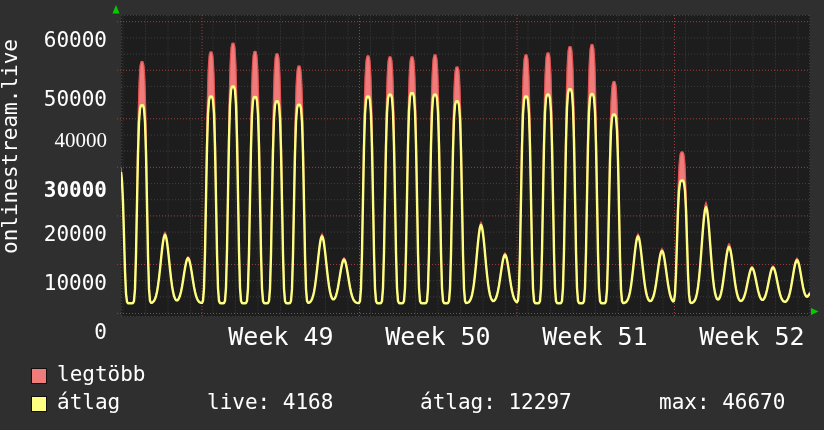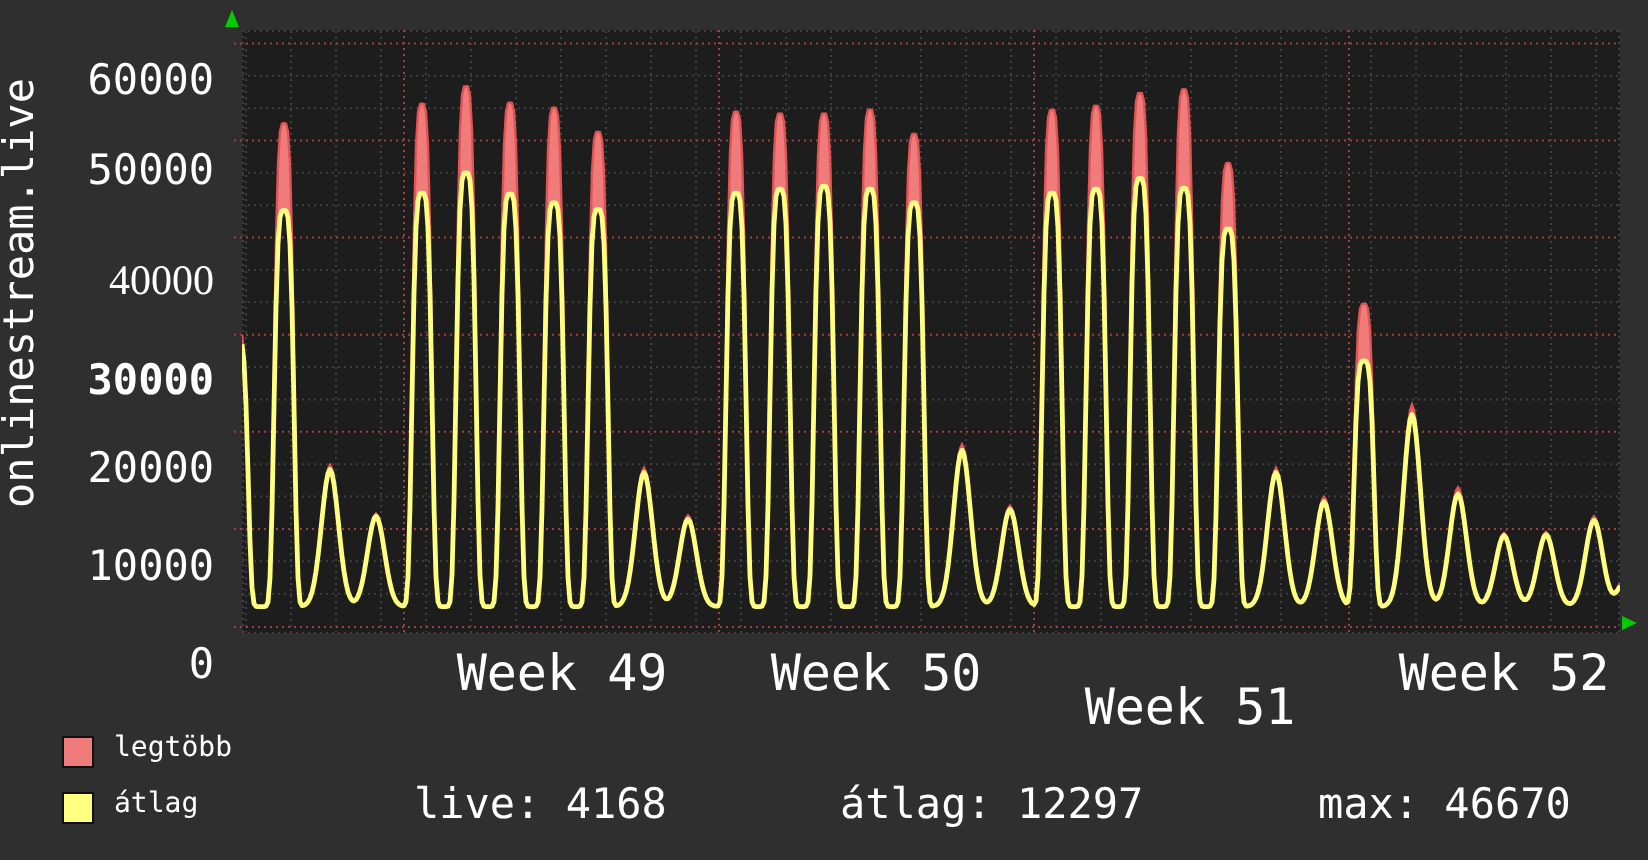--- a/index.html
+++ b/index.html
@@ -5,21 +5,21 @@
   html,body{margin:0;padding:0;background:#2f2f2f;}
   #screen{position:relative;width:824px;height:430px;background:#2f2f2f;overflow:hidden;
           font-family:"DejaVu Sans Mono","Liberation Mono",monospace;color:#ffffff;}
   .txt{position:absolute;font-size:21px;line-height:21px;white-space:pre;}
   #ylabel{left:-100px;top:136px;width:220px;height:21px;text-align:center;
           transform:rotate(-90deg);transform-origin:center;}
   .ytick{position:absolute;left:0;width:107px;text-align:right;font-size:21px;line-height:21px;margin-top:19px;}
   .wklabel{position:absolute;width:160px;text-align:center;top:326px;font-size:25px;line-height:21px;}
   #chartsvg{position:absolute;left:0;top:0;}
   .swatch{position:absolute;left:31px;width:14px;height:14px;border:1px solid #101010;}
-  .leglabel{position:absolute;left:57px;font-size:14px;line-height:21px;}
+  .leglabel{position:absolute;left:57px;font-size:21px;line-height:21px;}
   .stat{position:absolute;top:392px;font-size:21px;line-height:21px;}
   .stat .val{margin-left:12.6px;}
 </style>
 </head>
 <body>
 
 <div id="screen">
   <div id="ylabel" class="txt">onlinestream.live</div>
 
   <svg id="chartsvg" width="824" height="430">
@@ -96,27 +96,27 @@
       <polygon points="112.5,13.5 119.5,13.5 116,5" fill="#00cc00"></polygon>
       <polygon points="811,308 811,315 818.5,311.5" fill="#00cc00"></polygon>
     </svg>
 
   <div id="yticks">
       <div class="ytick" style="top: 302.5px;">0</div>
       <div class="ytick" style="top: 253.95px;">10000</div>
       <div class="ytick" style="top: 205.4px;">20000</div>
       <div class="ytick" style="top: 161px; font-weight: bold;">30000</div>
       <div class="ytick" style="top: 111px; font-family: Liberation Serif, serif;">40000</div>
-      <div class="ytick" style="top: 56px; text-align: right;">50000</div>
+      <div class="ytick" style="top: 70px; text-align: right;">50000</div>
       <div class="ytick" style="top: 11.2px;">60000</div>
     </div>
   <div id="wklabels">
       <div class="wklabel" style="left: 201px;">Week 49</div>
       <div class="wklabel" style="left: 358px;">Week 50</div>
-      <div class="wklabel" style="left: 515px; margin-top: 17px;">Week 51</div>
+      <div class="wklabel" style="left: 515px;">Week 51</div>
       <div class="wklabel" style="left: 672px;">Week 52</div>
     </div>
 
   <div class="swatch" style="top: 368px; background: rgb(239, 123, 123);" id="sw0"></div>
   <div class="leglabel" style="top:364px">legtöbb</div>
   <div class="swatch" style="top: 396px; background: rgb(254, 255, 128);" id="sw1"></div>
   <div class="leglabel" style="top:392px">átlag</div>
 
   <div class="stat" style="left:207px"><span>live:</span><span class="val">4168</span></div>
   <div class="stat" style="left:420px"><span>átlag:</span><span class="val">12297</span></div>

